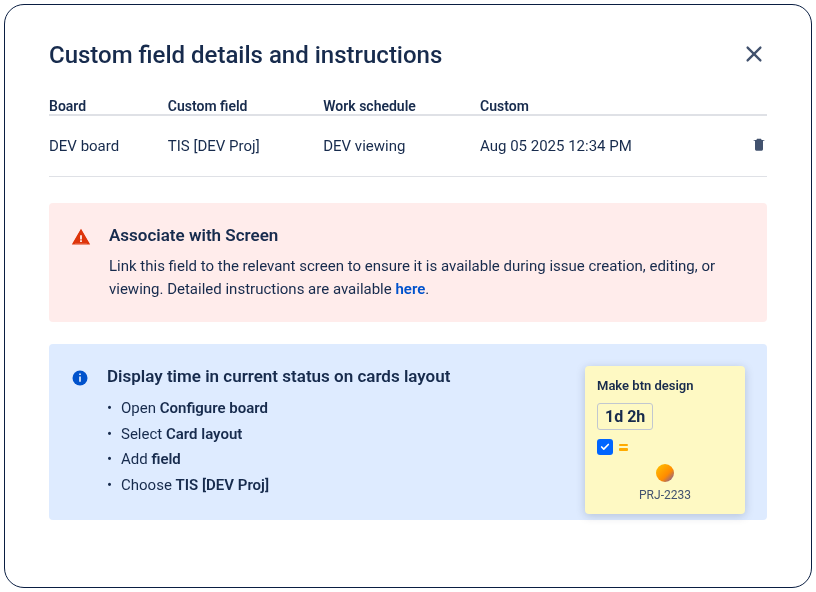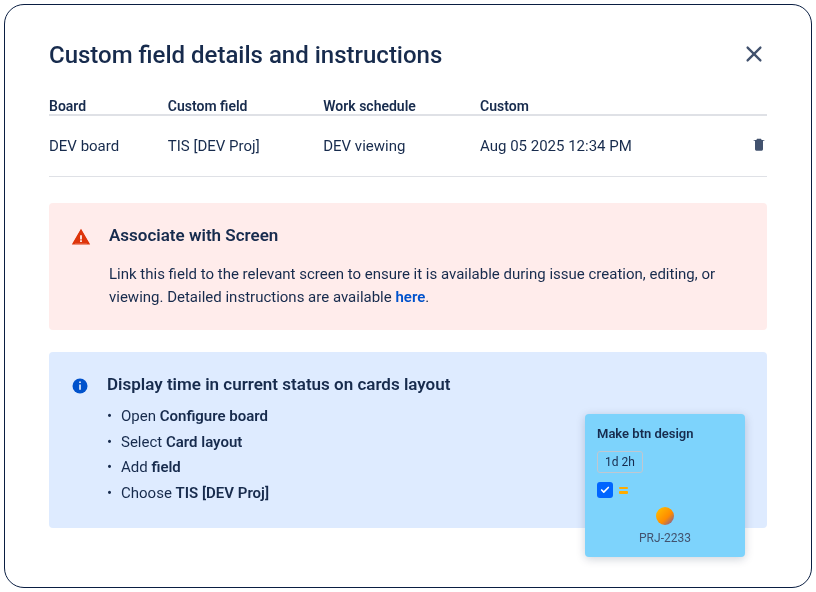--- a/index.html
+++ b/index.html
@@ -77,21 +77,21 @@
     }
     .warning-icon {
       flex-shrink: 0;
       color: #de350b;
       margin-top: 2px;
     }
     .alert-warning-title {
       font-size: 17px;
       font-weight: 600;
       color: #172b4d;
-      margin-bottom: 18px;
+      margin-bottom: 10px;
     }
     .alert-warning-body {
       font-size: 15px;
       color: #172b4d;
       line-height: 1.5;
     }
     .link {
       color: #0052cc;
       font-weight: 600;
       text-decoration: none;
@@ -131,40 +131,40 @@
       left: -14px;
     }
     .bold {
       font-weight: 600;
     }
     .card-preview {
       position: absolute;
       right: 22px;
       top: 22px;
       width: 160px;
-      background: #7dd3fc;
+      background: #fef9c3;
       border-radius: 4px;
       box-shadow: 0 2px 10px rgba(9,30,66,0.2);
       padding: 12px;
-      margin-top: 40px;
     }
     .card-title {
       font-size: 13px;
       font-weight: 600;
       color: #172b4d;
       margin-bottom: 10px;
     }
     .card-duration {
       display: inline-block;
       border: 1.5px solid #c1c7d0;
       border-radius: 3px;
       padding: 3px 7px;
-      font-size: 12px;
+      font-size: 16px;
       color: #172b4d;
       margin-bottom: 9px;
+      font-weight: bold;
     }
     .card-icons-row {
       display: flex;
       align-items: center;
       gap: 6px;
       margin-bottom: 9px;
     }
     .checkbox-icon {
       width: 16px;
       height: 16px;

